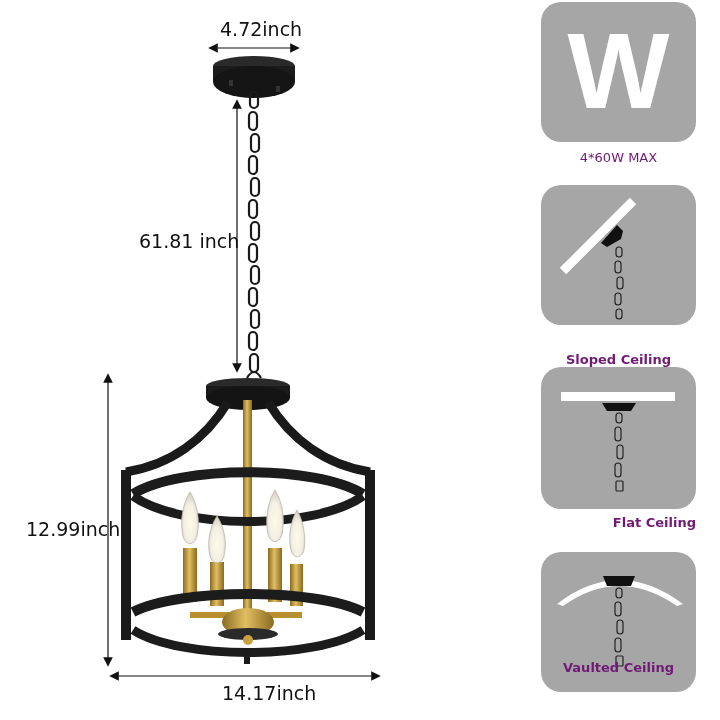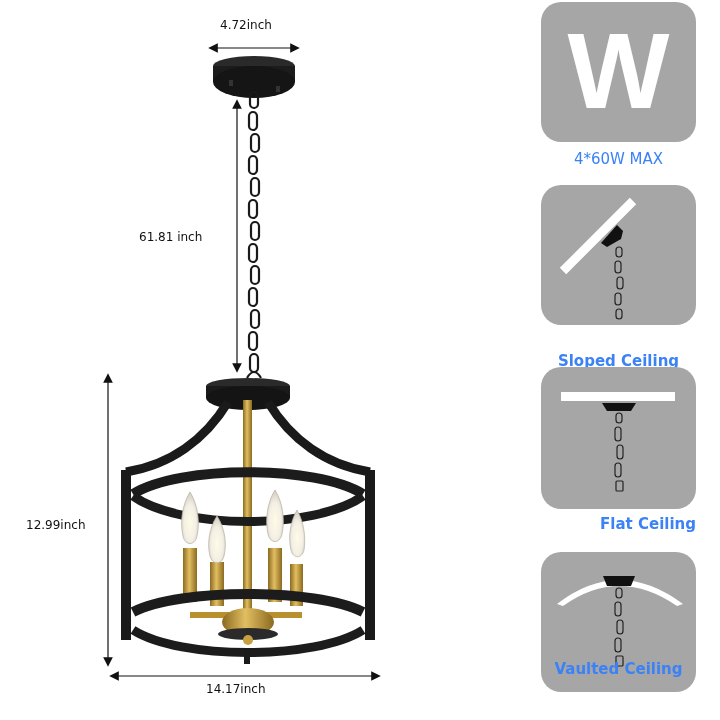--- a/index.html
+++ b/index.html
@@ -1,29 +1,29 @@
 <!DOCTYPE html>
 <html><head>
 <meta charset="utf-8">
 <style>
   html, body { margin:0; padding:0; background:#ffffff; }
   body { width:720px; height:720px; position:relative; overflow:hidden; font-family:"DejaVu Sans", sans-serif; color:#111; }
   .abs { position:absolute; }
-  .dim-label { position:absolute; font-size:12px; color:#111; white-space:nowrap; }
+  .dim-label { position:absolute; font-size:19px; color:#111; white-space:nowrap; }
   .tile { position:absolute; left:541px; width:155px; background:#a6a6a6; border-radius:20px; overflow:hidden; }
-  .tile-caption { position:absolute; left:541px; width:155px; text-align:center; font-size:15px; color:#3b82f6; font-weight:600; }
+  .tile-caption { position:absolute; left:541px; width:155px; text-align:center; font-size:13px; color:#701a75; font-weight:600; }
   svg { display:block; }
 </style>
 </head>
 <body>
 
 <div class="dim-label" style="left:220px; top:18px;">4.72inch</div>
 <div class="dim-label" style="left:139px; top:230px;">61.81 inch</div>
 <div class="dim-label" style="left:26px; top:518px;">12.99inch</div>
-<div class="dim-label" style="left:206px; top:682px;">14.17inch</div>
+<div class="dim-label" style="left:222px; top:682px;">14.17inch</div>
 
 <svg class="abs" style="left:0;top:0;" width="540" height="720">
   <defs>
     <marker id="arr" markerWidth="8" markerHeight="8" refX="4" refY="4" orient="auto-start-reverse">
       <path d="M0,0 L8,4 L0,8 z" fill="#111"></path>
     </marker>
     <radialGradient id="bulb" cx="50%" cy="60%" r="60%">
       <stop offset="0%" stop-color="#fffbe6"></stop>
       <stop offset="60%" stop-color="#f3efe4"></stop>
       <stop offset="100%" stop-color="#cfcac0"></stop>

